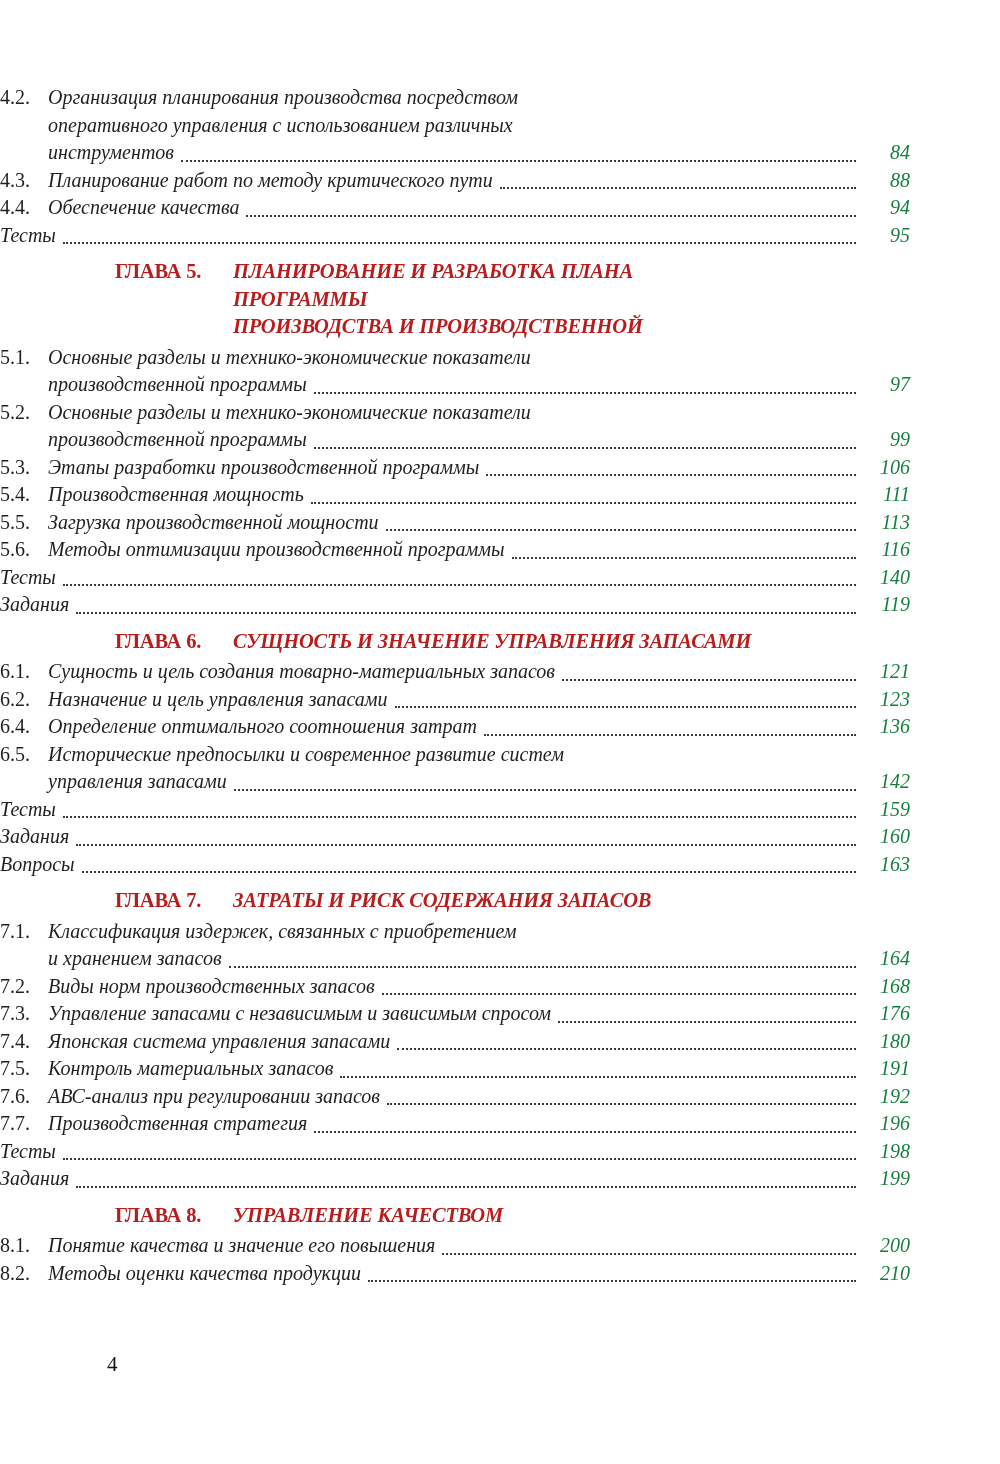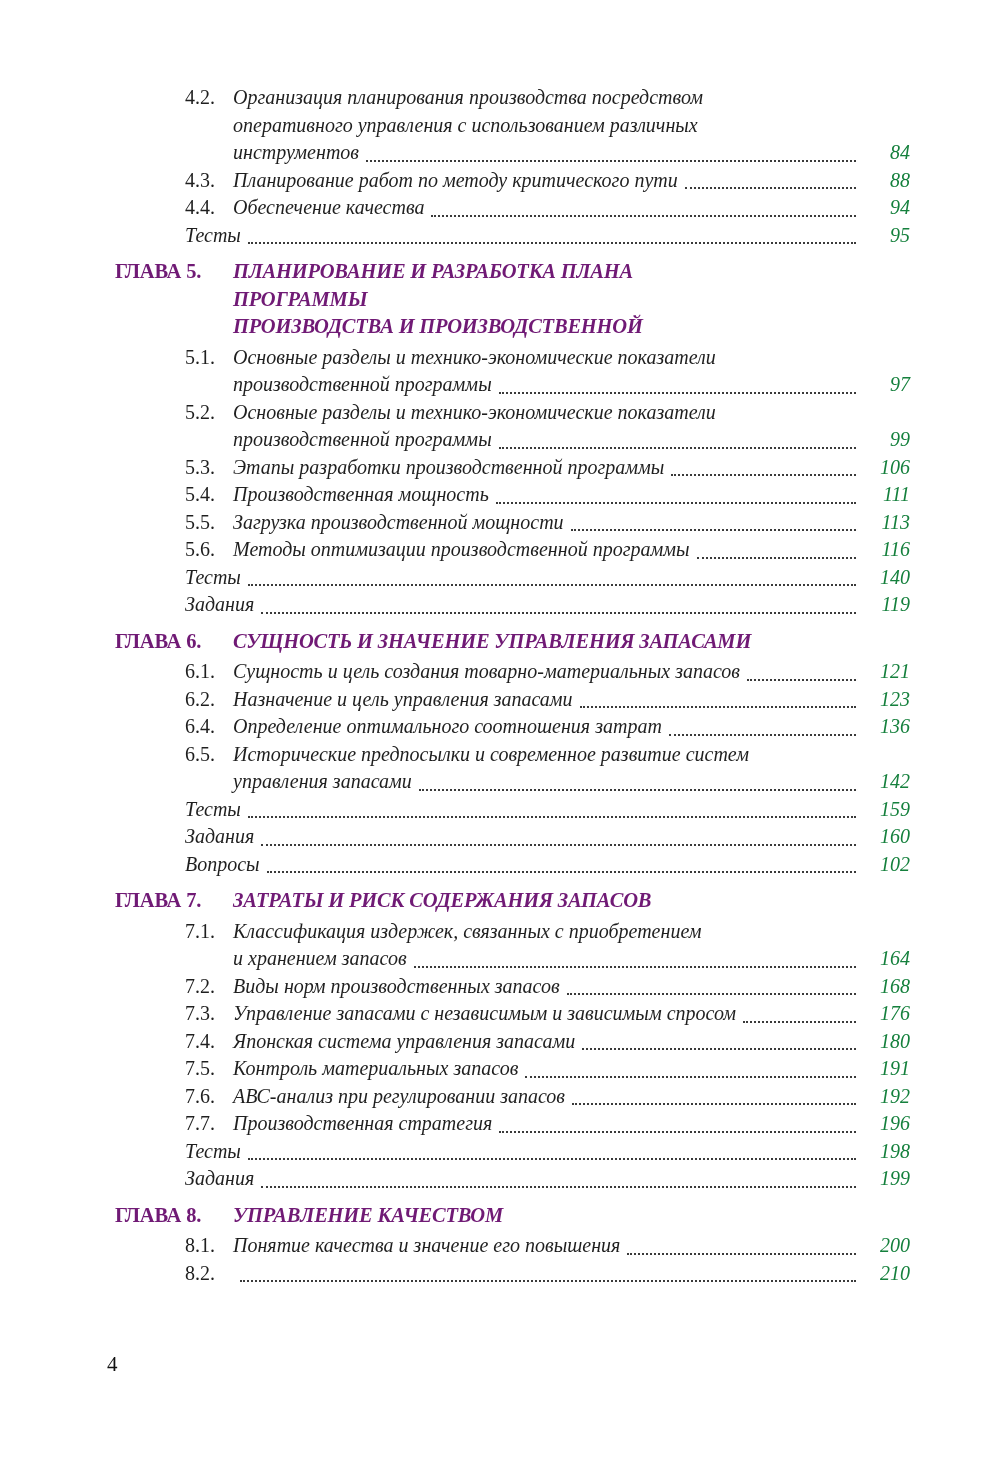--- a/index.html
+++ b/index.html
@@ -22,30 +22,29 @@
     left: 0;
     right: 0;
   }
   .entry {
     display: flex;
     align-items: flex-start;
     font-size: 20px;
     line-height: 27.5px;
   }
   .entry.section, .entry.aux {
-    padding-left: 185px;
     padding-right: 90px;
   }
   .entry.chapter {
     padding-left: 115px;
     padding-right: 90px;
     margin-top: 9px;
     margin-bottom: 3px;
     font-weight: bold;
-    color: #701a75;
+    color: #b91c1c;
     font-size: 20.5px;
     letter-spacing: -0.2px;
   }
   .col-num {
     flex: 0 0 48px;
     width: 48px;
   }
   .entry.chapter .col-num {
     flex: 0 0 118px;
     width: 118px;
@@ -284,21 +283,21 @@
             <span class="dots"></span>
             <span class="pg">160</span>
           </div>
         </div>
       </div>
       <div class="entry aux">
         <div class="col-body">
           <div class="tline last">
             <span class="ttext">Вопросы</span>
             <span class="dots"></span>
-            <span class="pg">102</span>
+            <span class="pg">163</span>
           </div>
         </div>
       </div>
       <div class="entry chapter">
         <div class="col-num">ГЛАВА 7.</div>
         <div class="col-body">
           <div class="tline">ЗАТРАТЫ И РИСК СОДЕРЖАНИЯ ЗАПАСОВ</div>
         </div>
       </div>
       <div class="entry section">
@@ -403,20 +402,21 @@
             <span class="ttext">Понятие качества и значение его повышения</span>
             <span class="dots"></span>
             <span class="pg">200</span>
           </div>
         </div>
       </div>
       <div class="entry section">
         <div class="col-num">8.2.</div>
         <div class="col-body">
           <div class="tline last">
+            <span class="ttext">Методы оценки качества продукции</span>
             <span class="dots"></span>
             <span class="pg">210</span>
           </div>
         </div>
       </div>
     </div>
   <div class="footer-pagenum">4</div>
 </div>
 
 </body></html>

